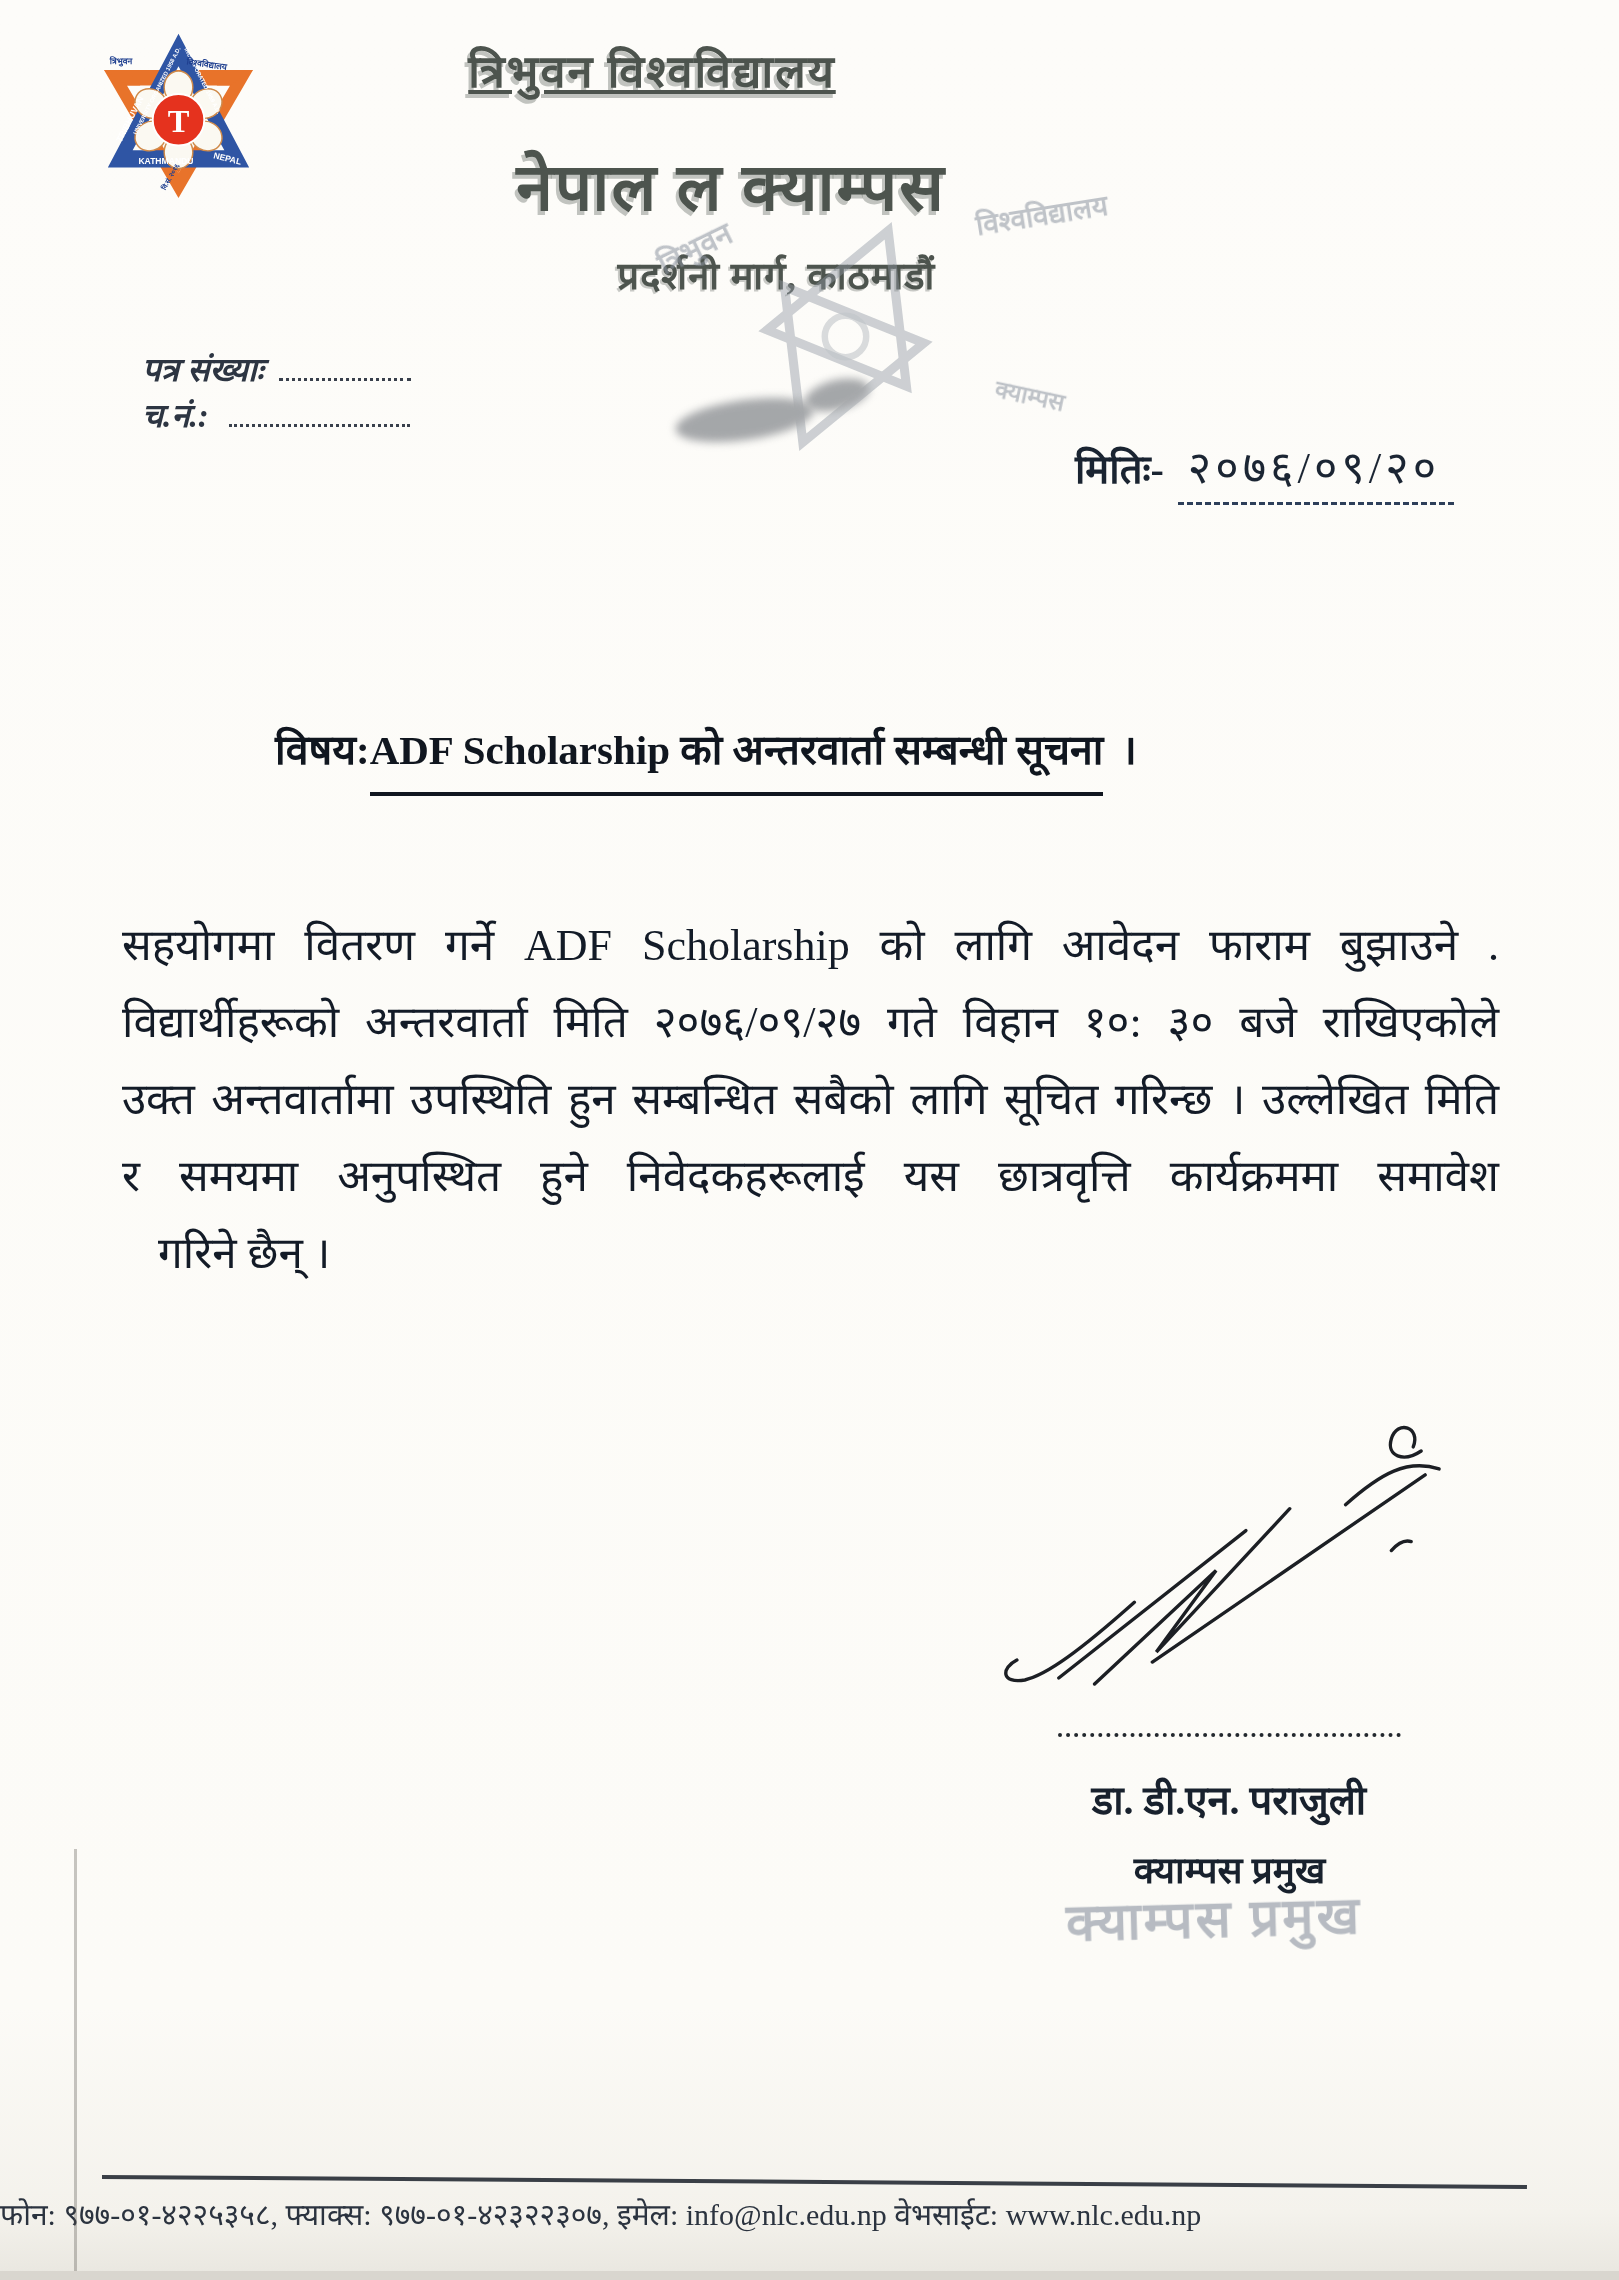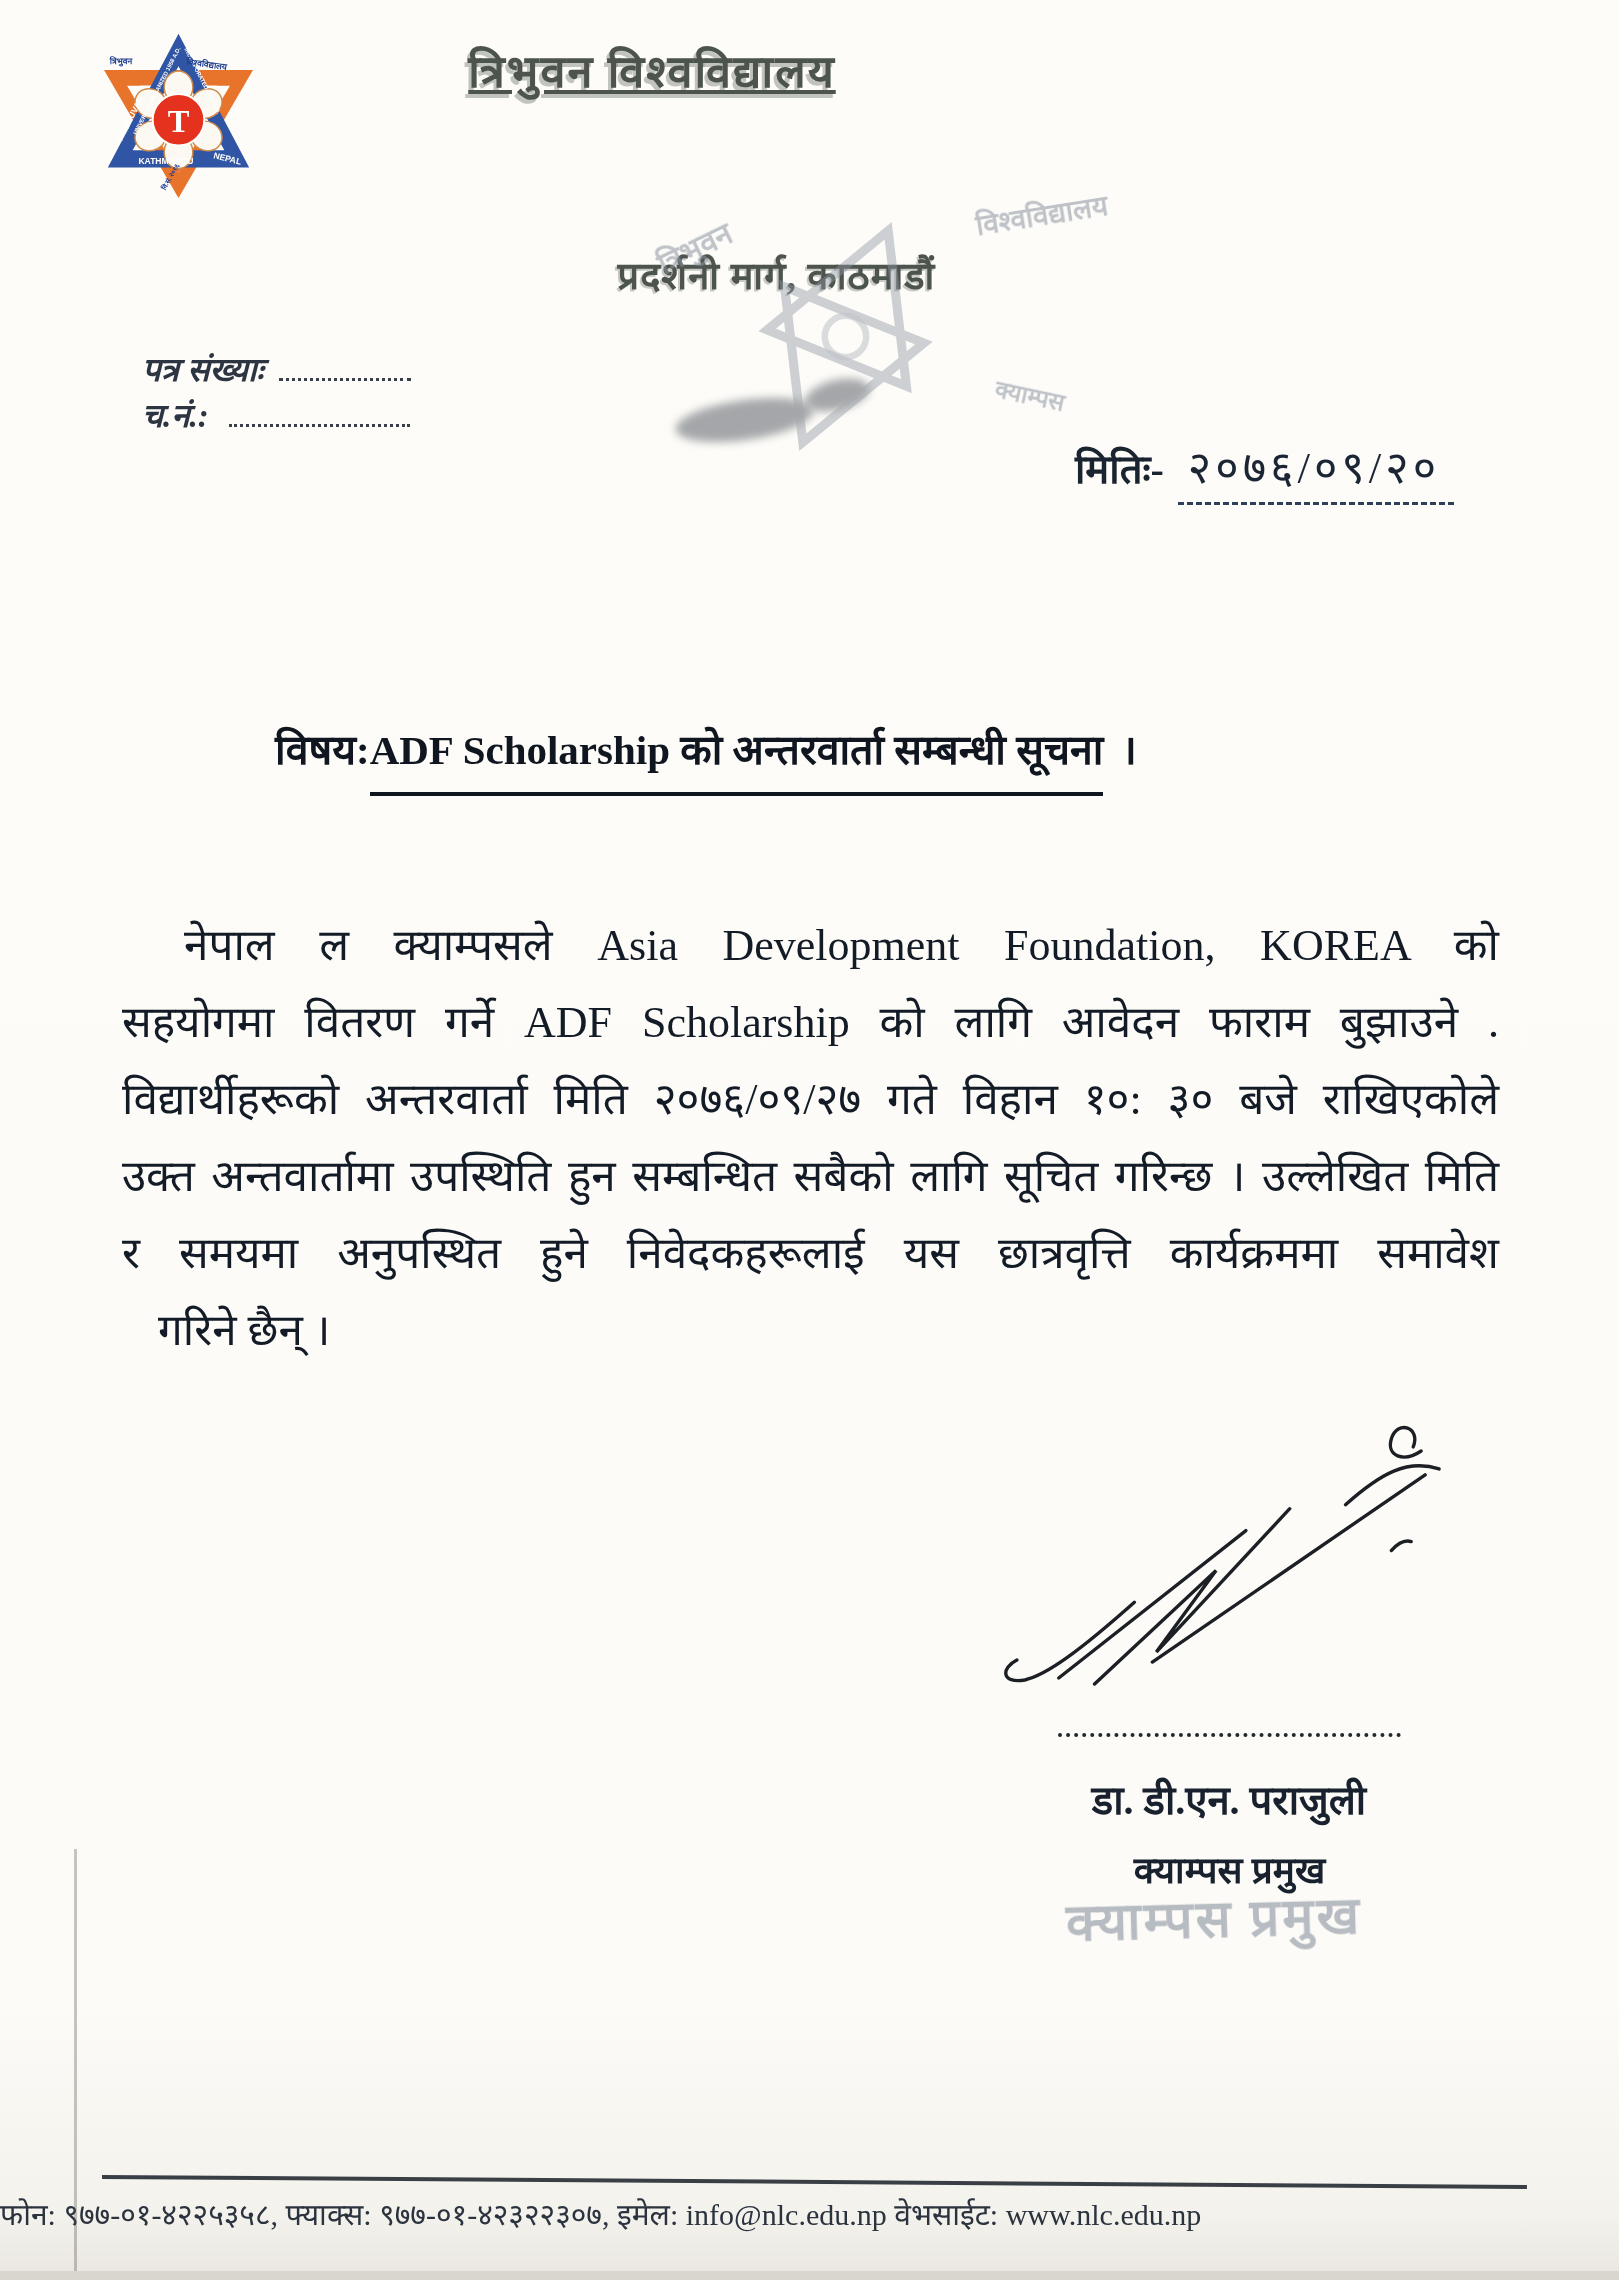--- a/index.html
+++ b/index.html
@@ -89,20 +89,21 @@
       </g>
       <g font-family="Liberation Serif, DejaVu Serif, serif" fill="#1f3f8f" font-weight="bold">
         <text font-size="9" x="28" y="38">त्रिभुवन</text>
         <text font-size="9" x="108" y="38" transform="rotate(8 108 38)">विश्वविद्यालय</text>
         <text font-size="7" transform="translate(86,170) rotate(-60)">वि.सं. २०१६</text>
       </g>
     </svg>
   </div>
 
   <div class="abs hdr hdr1">त्रिभुवन विश्वविद्यालय</div>
+  <div class="abs hdr hdr2">नेपाल ल क्याम्पस</div>
   <div class="abs hdr hdr3">प्रदर्शनी मार्ग, काठमाडौं</div>
 
   <div class="abs stampcluster">
     <svg class="abs" style="left:119px;top:18px;" width="259" height="259" viewBox="0 0 200 200">
       <g transform="rotate(22 100 100)" stroke="#8f97a2" stroke-width="7" fill="none" opacity=".8">
         <polygon points="100,12 158,118 42,118"></polygon>
         <polygon points="100,188 42,82 158,82"></polygon>
       </g>
       <circle cx="100" cy="100" r="16" fill="none" stroke="#8f97a2" stroke-width="5" opacity=".6"></circle>
     </svg>
@@ -124,21 +125,20 @@
 
   <div class="abs daterow">
     <span class="date-label">मितिः-</span><span class="date-value">२०७६/०९/२०</span>
   </div>
 
   <div class="abs subject">
     <span class="lbl">विषय:</span><span class="txt">ADF Scholarship को अन्तरवार्ता सम्बन्धी सूचना</span><span class="endmark">।</span>
   </div>
 
   <div class="abs bodytext">
-    <div class="line first">नेपाल ल क्याम्पसले Asia Development Foundation, KOREA को</div>
     <div class="line">सहयोगमा वितरण गर्ने ADF Scholarship को लागि आवेदन फाराम बुझाउने .</div>
     <div class="line">विद्यार्थीहरूको अन्तरवार्ता मिति २०७६/०९/२७  गते विहान १०: ३० बजे राखिएकोले</div>
     <div class="line">उक्त अन्तवार्तामा उपस्थिति हुन सम्बन्धित सबैको लागि सूचित गरिन्छ । उल्लेखित मिति</div>
     <div class="line">र समयमा अनुपस्थित हुने निवेदकहरूलाई यस छात्रवृत्ति कार्यक्रममा समावेश</div>
     <div class="line last">गरिने छैन् ।</div>
   </div>
 
   <svg class="abs" style="left:995px;top:1411px;" width="468" height="299" viewBox="0 0 470 300" fill="none" stroke="#1c1f24" stroke-width="3.4" stroke-linecap="round">
     <path d="M22,250 C6,258 6,274 30,270 C52,265 86,240 140,192"></path>
     <path d="M64,268 L252,120"></path>

